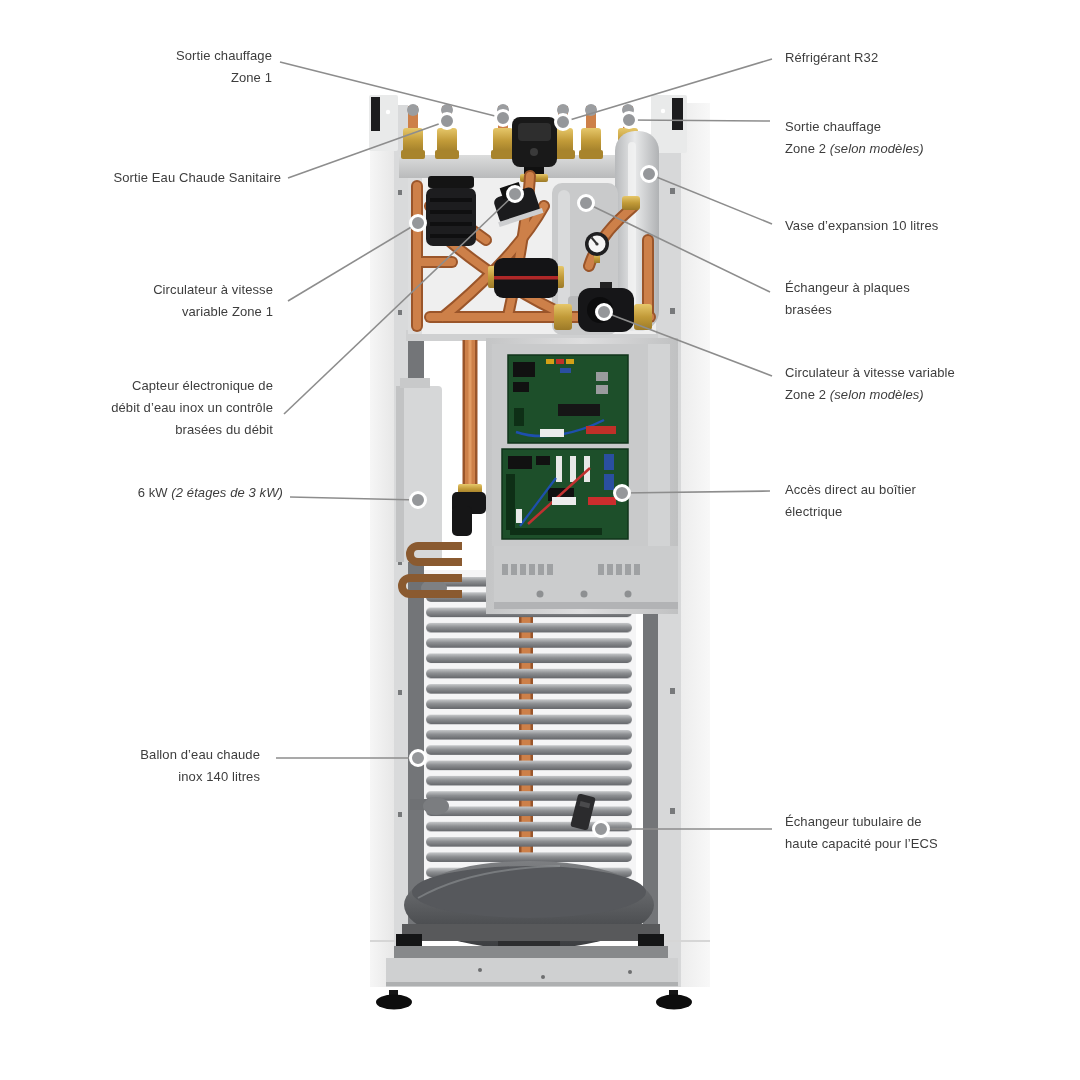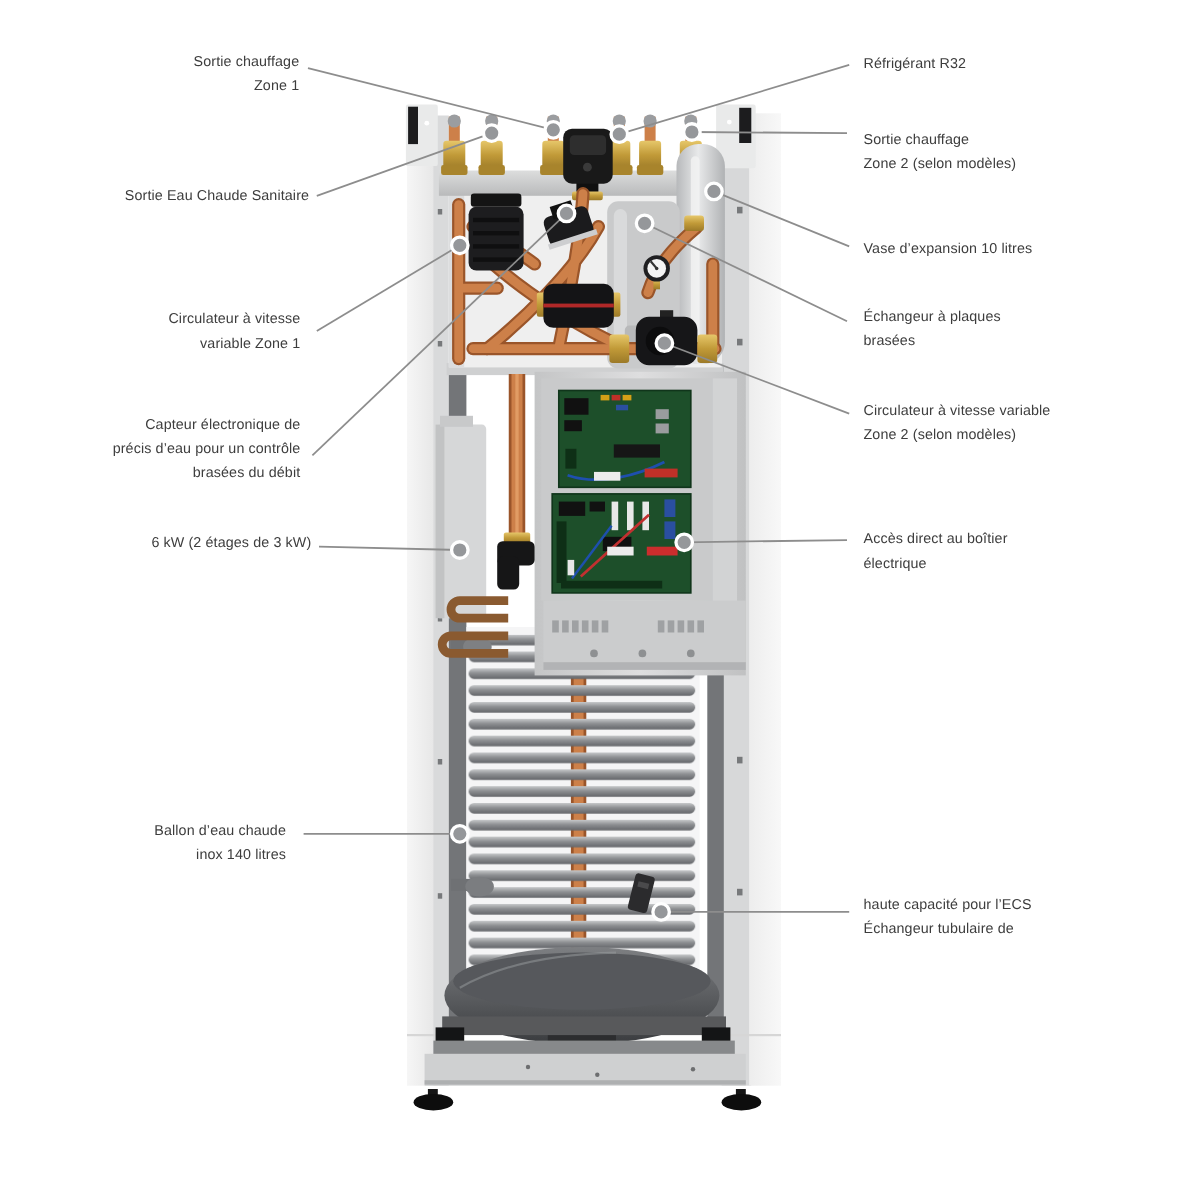--- a/index.html
+++ b/index.html
@@ -2,21 +2,21 @@
 <html><head>
 <meta charset="utf-8">
 <style>
   html,body{margin:0;padding:0;background:#fff}
   #stage{position:relative;width:1080px;height:1080px;background:#fff;overflow:hidden;
          font-family:"Liberation Sans",sans-serif}
   #art{position:absolute;left:0;top:0;z-index:1}
   .lab{position:absolute;z-index:2;font-size:13px;line-height:22px;font-weight:500;
        color:#3d3d3d;letter-spacing:.1px;white-space:nowrap}
   .lab.right-al{text-align:right}
-  .lab .it{}
+  .lab .it{font-style:italic}
   
   #lab-l1{top:45px;right:808px}
   #lab-l2{top:167px;right:799px}
   #lab-l3{top:279px;right:807px}
   #lab-l4{top:375px;right:807px}
   #lab-l5{top:482px;right:797px}
   #lab-l6{top:744px;right:820px}
   
   #lab-r1{top:47px;left:785px}
   #lab-r2{top:116px;left:785px}
@@ -400,21 +400,21 @@
   </div>
   <div class="lab right-al" id="lab-l2">
     <div>Sortie Eau Chaude Sanitaire</div>
   </div>
   <div class="lab right-al" id="lab-l3">
     <div>Circulateur à vitesse</div>
     <div>variable Zone 1</div>
   </div>
   <div class="lab right-al" id="lab-l4">
     <div>Capteur électronique de</div>
-    <div>précis d’eau pour un contrôle</div>
+    <div>débit d’eau inox un contrôle</div>
     <div>brasées du débit</div>
   </div>
   <div class="lab right-al" id="lab-l5">
     <div><span>6 kW </span><span class="it">(2 étages de 3 kW)</span></div>
   </div>
   <div class="lab right-al" id="lab-l6">
     <div>Ballon d’eau chaude</div>
     <div>inox 140 litres</div>
   </div>
 
@@ -434,17 +434,17 @@
   </div>
   <div class="lab" id="lab-r5">
     <div>Circulateur à vitesse variable</div>
     <div><span>Zone 2 </span><span class="it">(selon modèles)</span></div>
   </div>
   <div class="lab" id="lab-r6">
     <div>Accès direct au boîtier</div>
     <div>électrique</div>
   </div>
   <div class="lab" id="lab-r7">
+    <div>Échangeur tubulaire de</div>
     <div>haute capacité pour l’ECS</div>
-    <div>Échangeur tubulaire de</div>
   </div>
 
 </div>
 
 </body></html>

